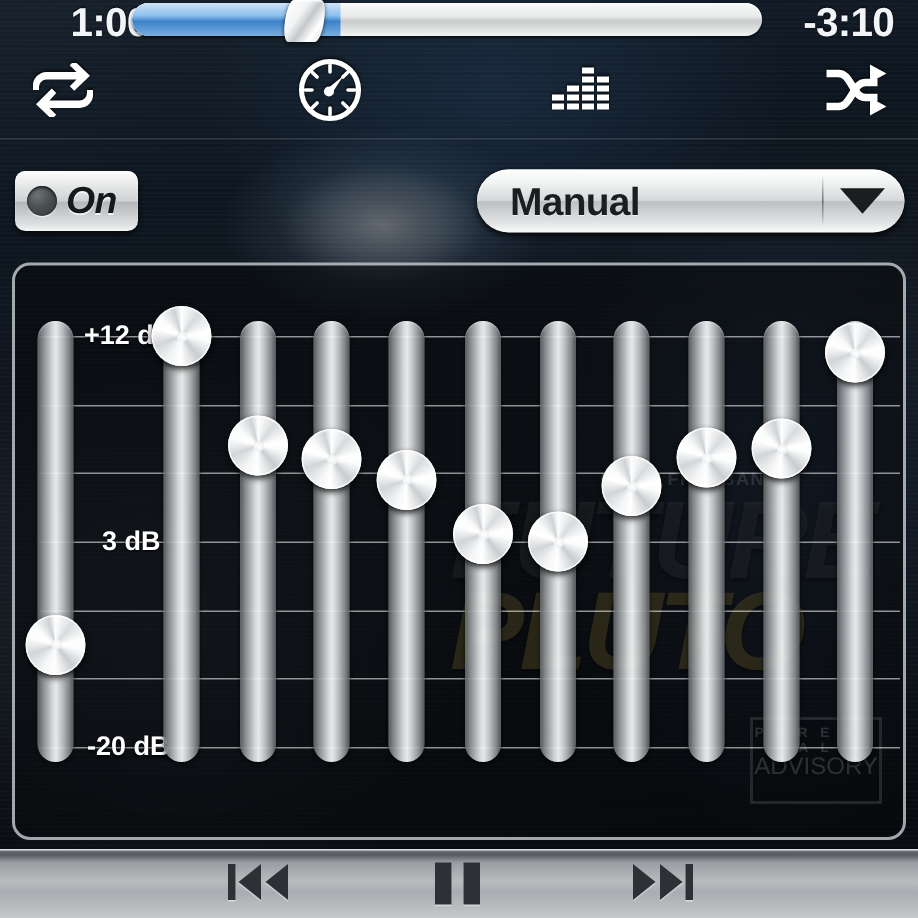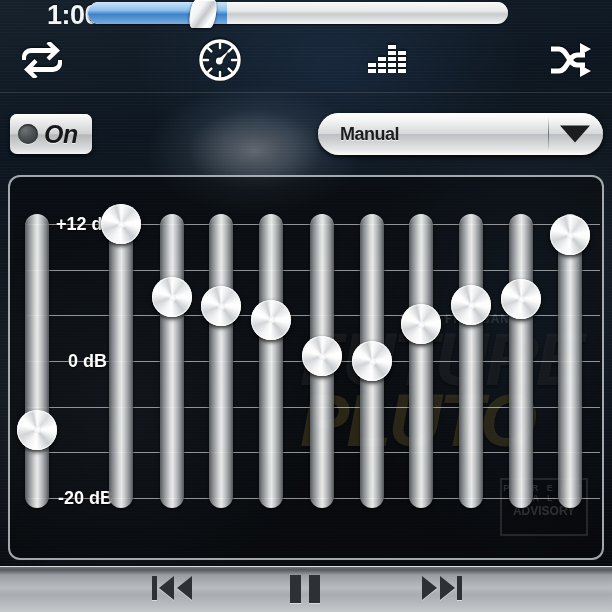--- a/index.html
+++ b/index.html
@@ -52,21 +52,21 @@
   
   .pa-sticker {
     position: absolute; left: 500px; top: 478px;
     width: 88px; height: 58px;
     border: 2px solid rgba(190,195,200,0.35);
     background: rgba(8,10,14,0.5);
     text-align: center;
     padding-top: 3px;
   }
   .pa-sticker .pa1 { font-size: 9px; font-weight: bold; letter-spacing: 3px; color: rgba(205,210,215,0.42); }
-  .pa-sticker .pa2 { font-size: 12px; font-weight: bold; letter-spacing: 0px; color: rgba(205,210,215,0.42); line-height: 17px; }
+  .pa-sticker .pa2 { font-size: 16px; font-weight: normal; letter-spacing: 0px; color: rgba(205,210,215,0.42); line-height: 17px; }
   .pa-sticker .pa3 { font-size: 8px; font-weight: bold; letter-spacing: 0.5px; color: rgba(205,210,215,0.42); }
 
   
   .topwrap { position: absolute; left: 0; top: 0; width: 612px; height: 95px; }
   .time-elapsed, .time-remaining {
     position: absolute; top: 0px;
     font-size: 27px; font-weight: bold; color: #f2f5f8;
     text-shadow: 0 -1px 1px rgba(0,0,0,0.85);
     letter-spacing: -0.5px;
   }
@@ -126,21 +126,21 @@
   }
 
   .preset-select {
     position: absolute; left: 318px; top: 113px; width: 285px; height: 42px;
     border-radius: 21px;
     background: linear-gradient(180deg, #ffffff 0%, #f2f3f3 20%, #d6d8d9 49%, #bdc0c2 51%, #e2e4e5 85%, #fbfbfb 100%);
     box-shadow: 0 2px 5px rgba(0,0,0,0.85), inset 0 1px 1px rgba(255,255,255,0.95);
     display: flex; align-items: center;
   }
   .preset-value {
-    margin-left: 22px; font-size: 18px; font-weight: bold; color: #1b1d1f;
+    margin-left: 22px; font-size: 26px; font-weight: bold; color: #1b1d1f;
     text-shadow: 0 1px 0 rgba(255,255,255,0.65); letter-spacing: -0.5px;
   }
   .preset-divider {
     position: absolute; right: 54px; top: 4px; width: 1px; height: 34px;
     background: linear-gradient(180deg, rgba(120,125,130,0) 0%, rgba(90,95,100,0.85) 50%, rgba(120,125,130,0) 100%);
   }
   .preset-arrow {
     position: absolute; right: 13px; top: 50%; transform: translateY(-50%);
     width: 0; height: 0;
     border-left: 15px solid transparent; border-right: 15px solid transparent;
@@ -225,20 +225,21 @@
 
   <div class="pa-sticker">
     <div class="pa1">P A R E N T A L</div>
     <div class="pa2">ADVISORY</div>
   </div>
 
   <div class="black-strip" style="top:0;height:0;"></div>
 
   <div class="topwrap">
     <div class="time-elapsed">1:00</div>
+    <div class="time-remaining">-3:10</div>
 
     <div class="scrub-track">
       <div class="scrub-fill" style="width: 33%;"></div>
     </div>
     <div class="scrub-thumb"></div>
 
     <div class="icon-row">
 
       <div class="icon-btn" style="left:10px;">
         <span>
@@ -324,21 +325,21 @@
   <div class="eq-panel">
     <div class="eq-inner" id="eq-inner">
         <div class="gridline" style="top: 47px;"></div>
         <div class="gridline" style="top: 92.6667px;"></div>
         <div class="gridline" style="top: 138.333px;"></div>
         <div class="gridline" style="top: 184px;"></div>
         <div class="gridline" style="top: 229.667px;"></div>
         <div class="gridline" style="top: 275.333px;"></div>
         <div class="gridline" style="top: 321px;"></div>
         <div class="ticklabel" style="top: 47px; left: 46px;">+12 dB</div>
-        <div class="ticklabel" style="top: 184px; left: 58px;">0 dB</div>
+        <div class="ticklabel" style="top: 184px; left: 58px;">3 dB</div>
         <div class="ticklabel" style="top: 321px; left: 48px;">-20 dB</div>
         <div class="slider" style="left: 15px; top: 37px; height: 294px;">
           <div class="track"></div>
           <div class="thumb" style="top: 195.5px;"></div>
         </div>
         <div class="slider" style="left: 99px; top: 37px; height: 294px;">
           <div class="track"></div>
           <div class="thumb" style="top: -10px;"></div>
         </div>
         <div class="slider" style="left: 150px; top: 37px; height: 294px;">

